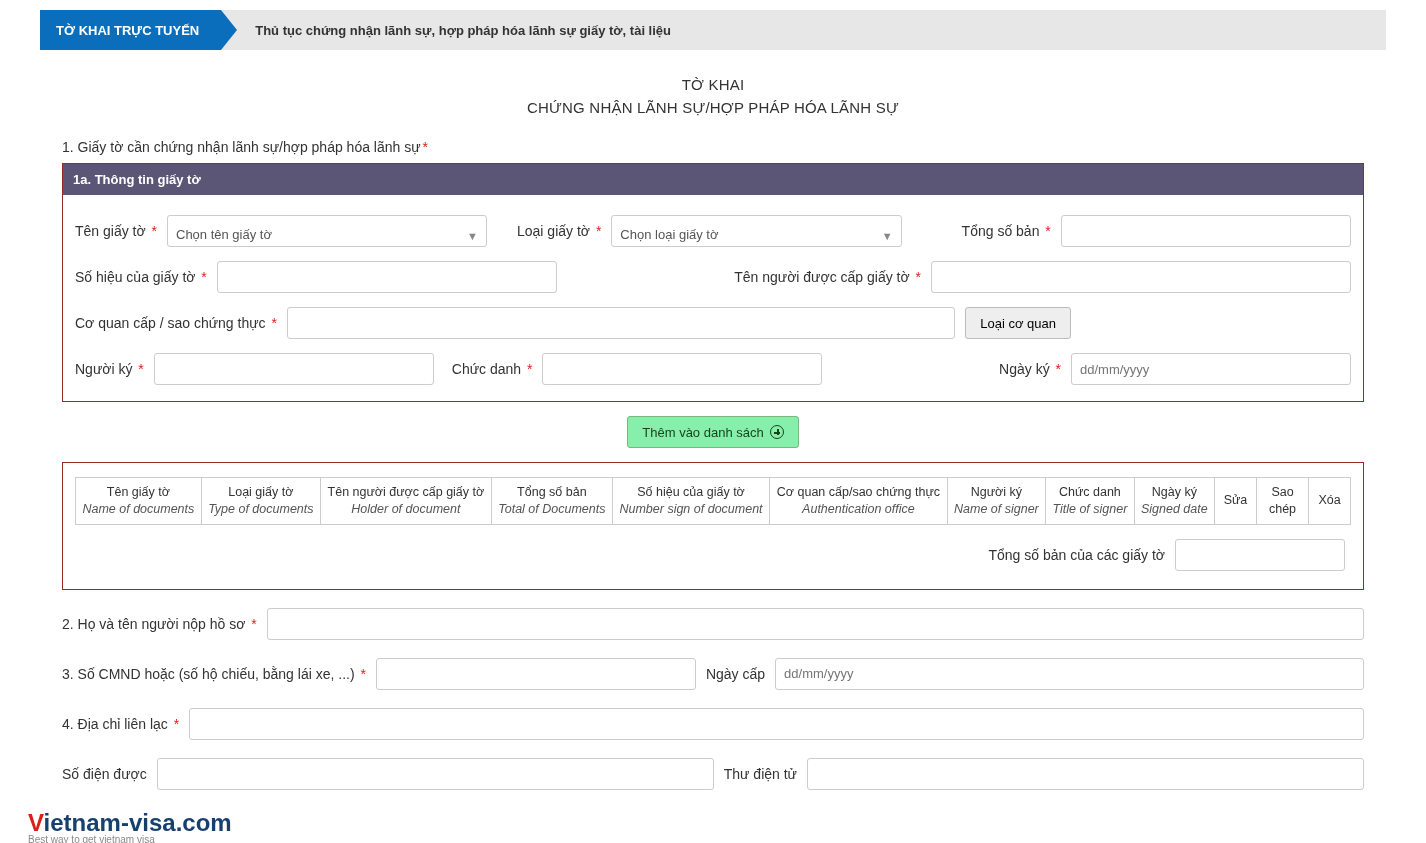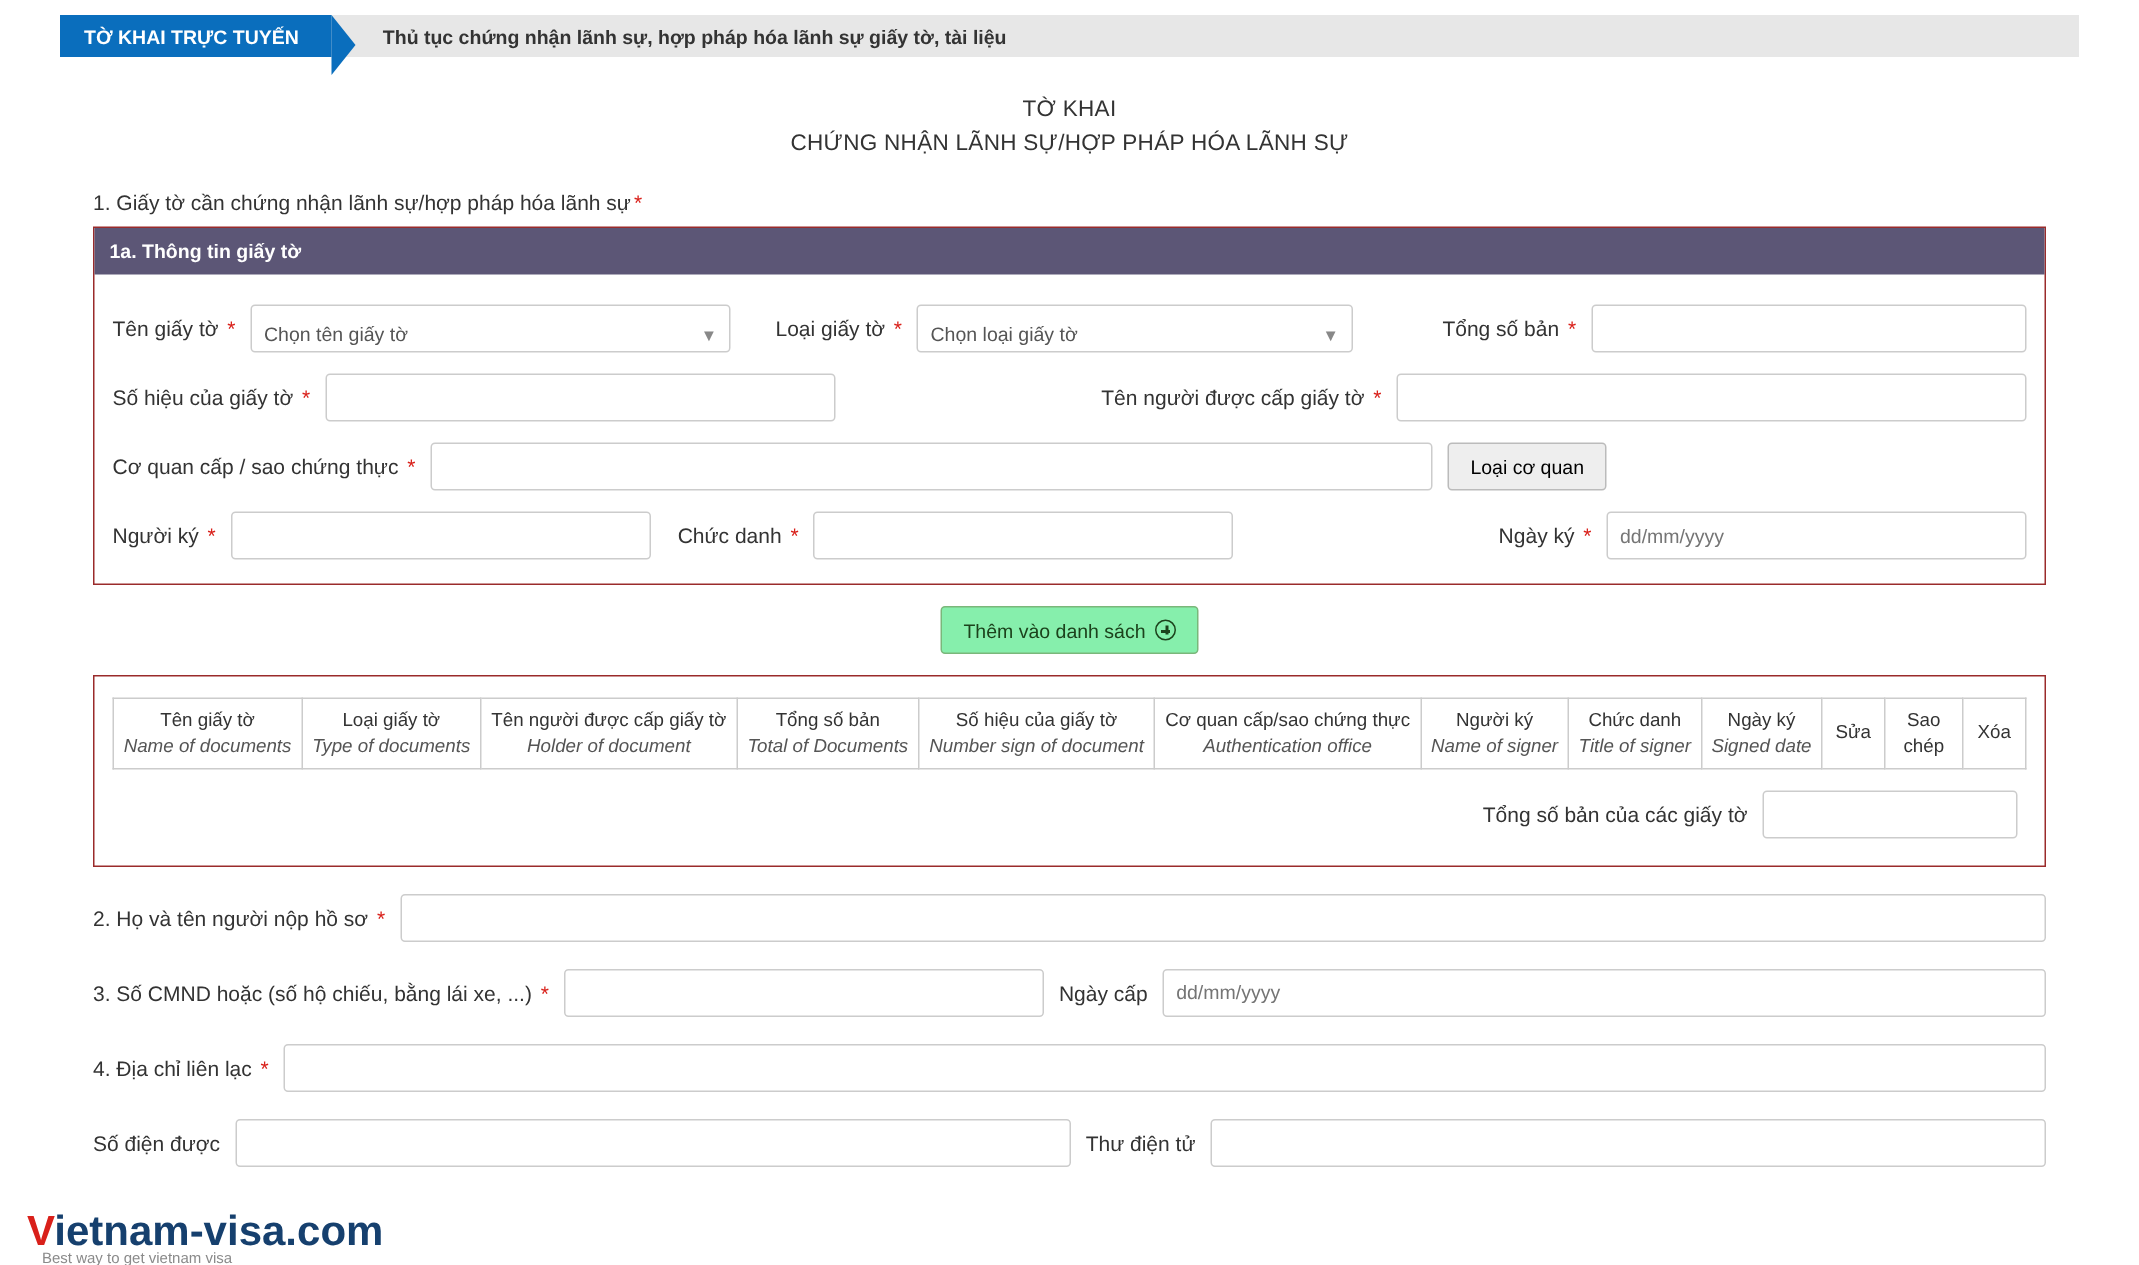--- a/index.html
+++ b/index.html
@@ -12,21 +12,21 @@
   }
   .page {
     width: 1426px;
     margin: 0 auto;
     padding: 0 0 40px 0;
   }
   .topbar {
     display: flex;
     align-items: stretch;
     background: #e7e7e7;
-    height: 28px;
+    height: 40px;
     margin: 10px 40px 0 40px;
   }
   .topbar-tab {
     background: #0a6ebd;
     color: #fff;
     font-weight: bold;
     font-size: 13px;
     padding: 0 22px 0 16px;
     display: flex;
     align-items: center;
@@ -150,23 +150,23 @@
   .total-row .input { width: 170px; }
   .field-row {
     display: flex;
     align-items: center;
     gap: 10px;
     margin: 18px 0;
   }
   .field-row .input { flex: 1; }
   .watermark {
     position: fixed;
-    left: 18px;
+    left: 28px;
     bottom: 6px;
-    font-size: 28px;
+    font-size: 24px;
     font-weight: bold;
   }
   .watermark .v { color: #d9201a; }
   .watermark .rest { color: #16406e; }
   .watermark-sub {
     position: fixed;
     left: 28px;
     bottom: -2px;
     font-size: 10px;
     color: #8a8a8a;

